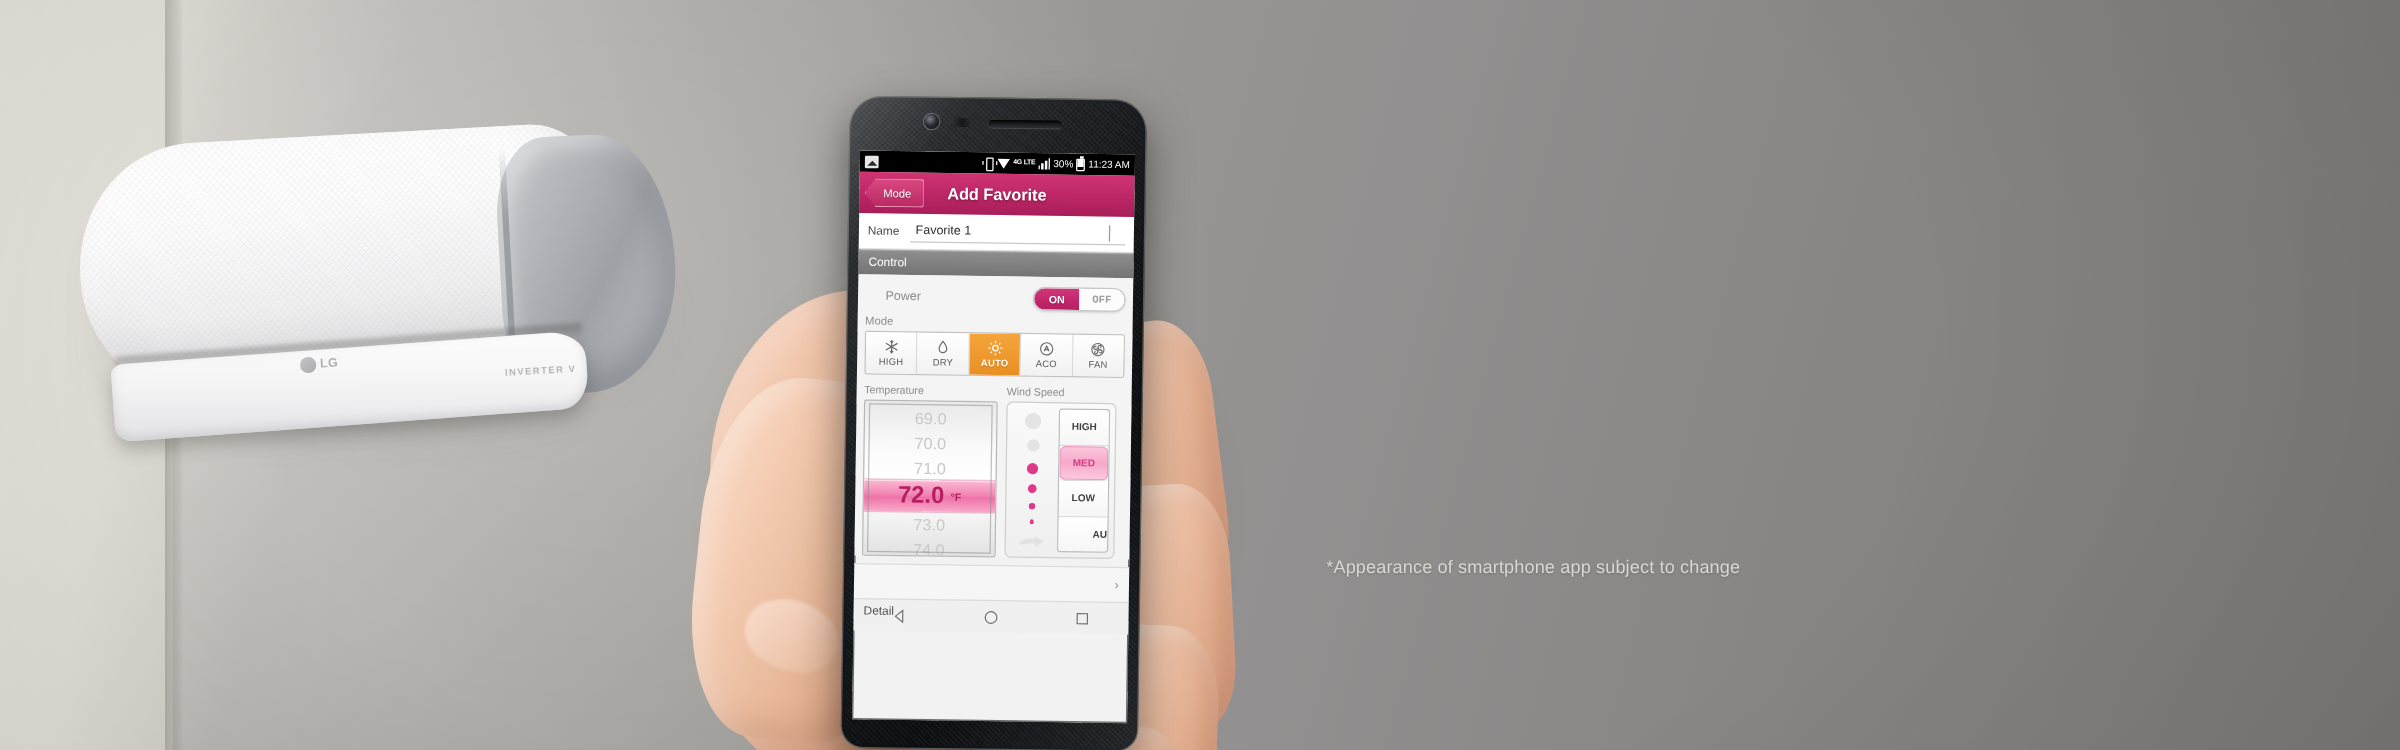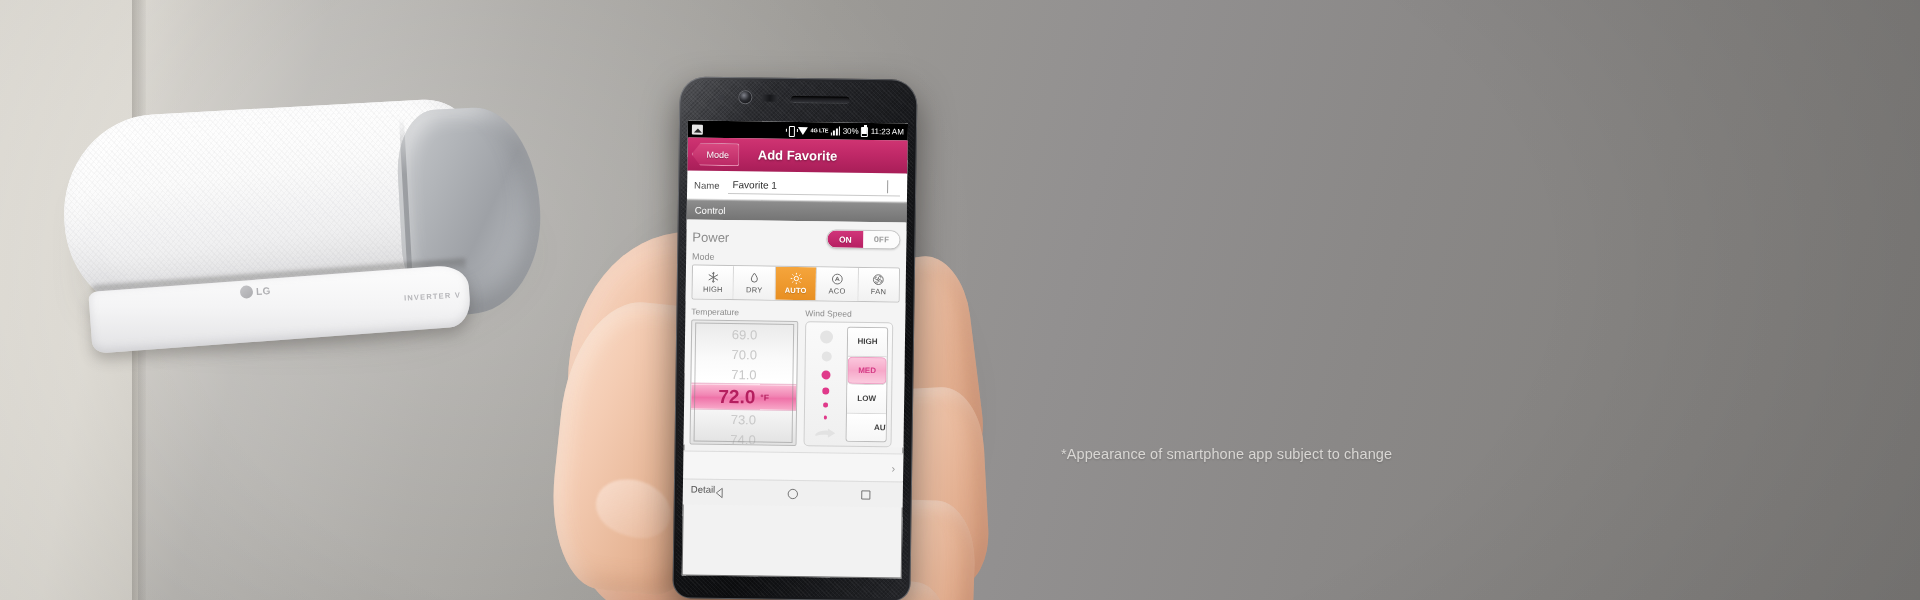--- a/index.html
+++ b/index.html
@@ -270,21 +270,21 @@
     height: 20px; display: flex; align-items: center; padding-left: 8px;
     background: linear-gradient(180deg,#8e8e8e 0%,#747474 100%);
     color: #fff; font-size: 9.5px;
     box-shadow: inset 0 1px 0 rgba(255,255,255,.22);
   }
 
   .body-area { background: #f4f4f4; padding: 5px 6px 0 6px; }
 
   
   .power-row { display: flex; align-items: center; height: 25px; }
-  .row-label { font-size: 13px; color: #8c8c8c; }
+  .row-label { font-size: 10px; color: #8c8c8c; margin-left: 16px; }
   .toggle {
     margin-left: auto; display: flex; width: 74px; height: 19px;
     border-radius: 10px; overflow: hidden; background: #fff;
     border: 1px solid #c6c6c6; box-shadow: 0 1px 2px rgba(0,0,0,.14);
   }
   .toggle-on, .toggle-off {
     flex: 1; display: flex; align-items: center; justify-content: center;
     font-size: 8.5px; font-weight: bold; text-align: center;
   }
   .toggle-on {

